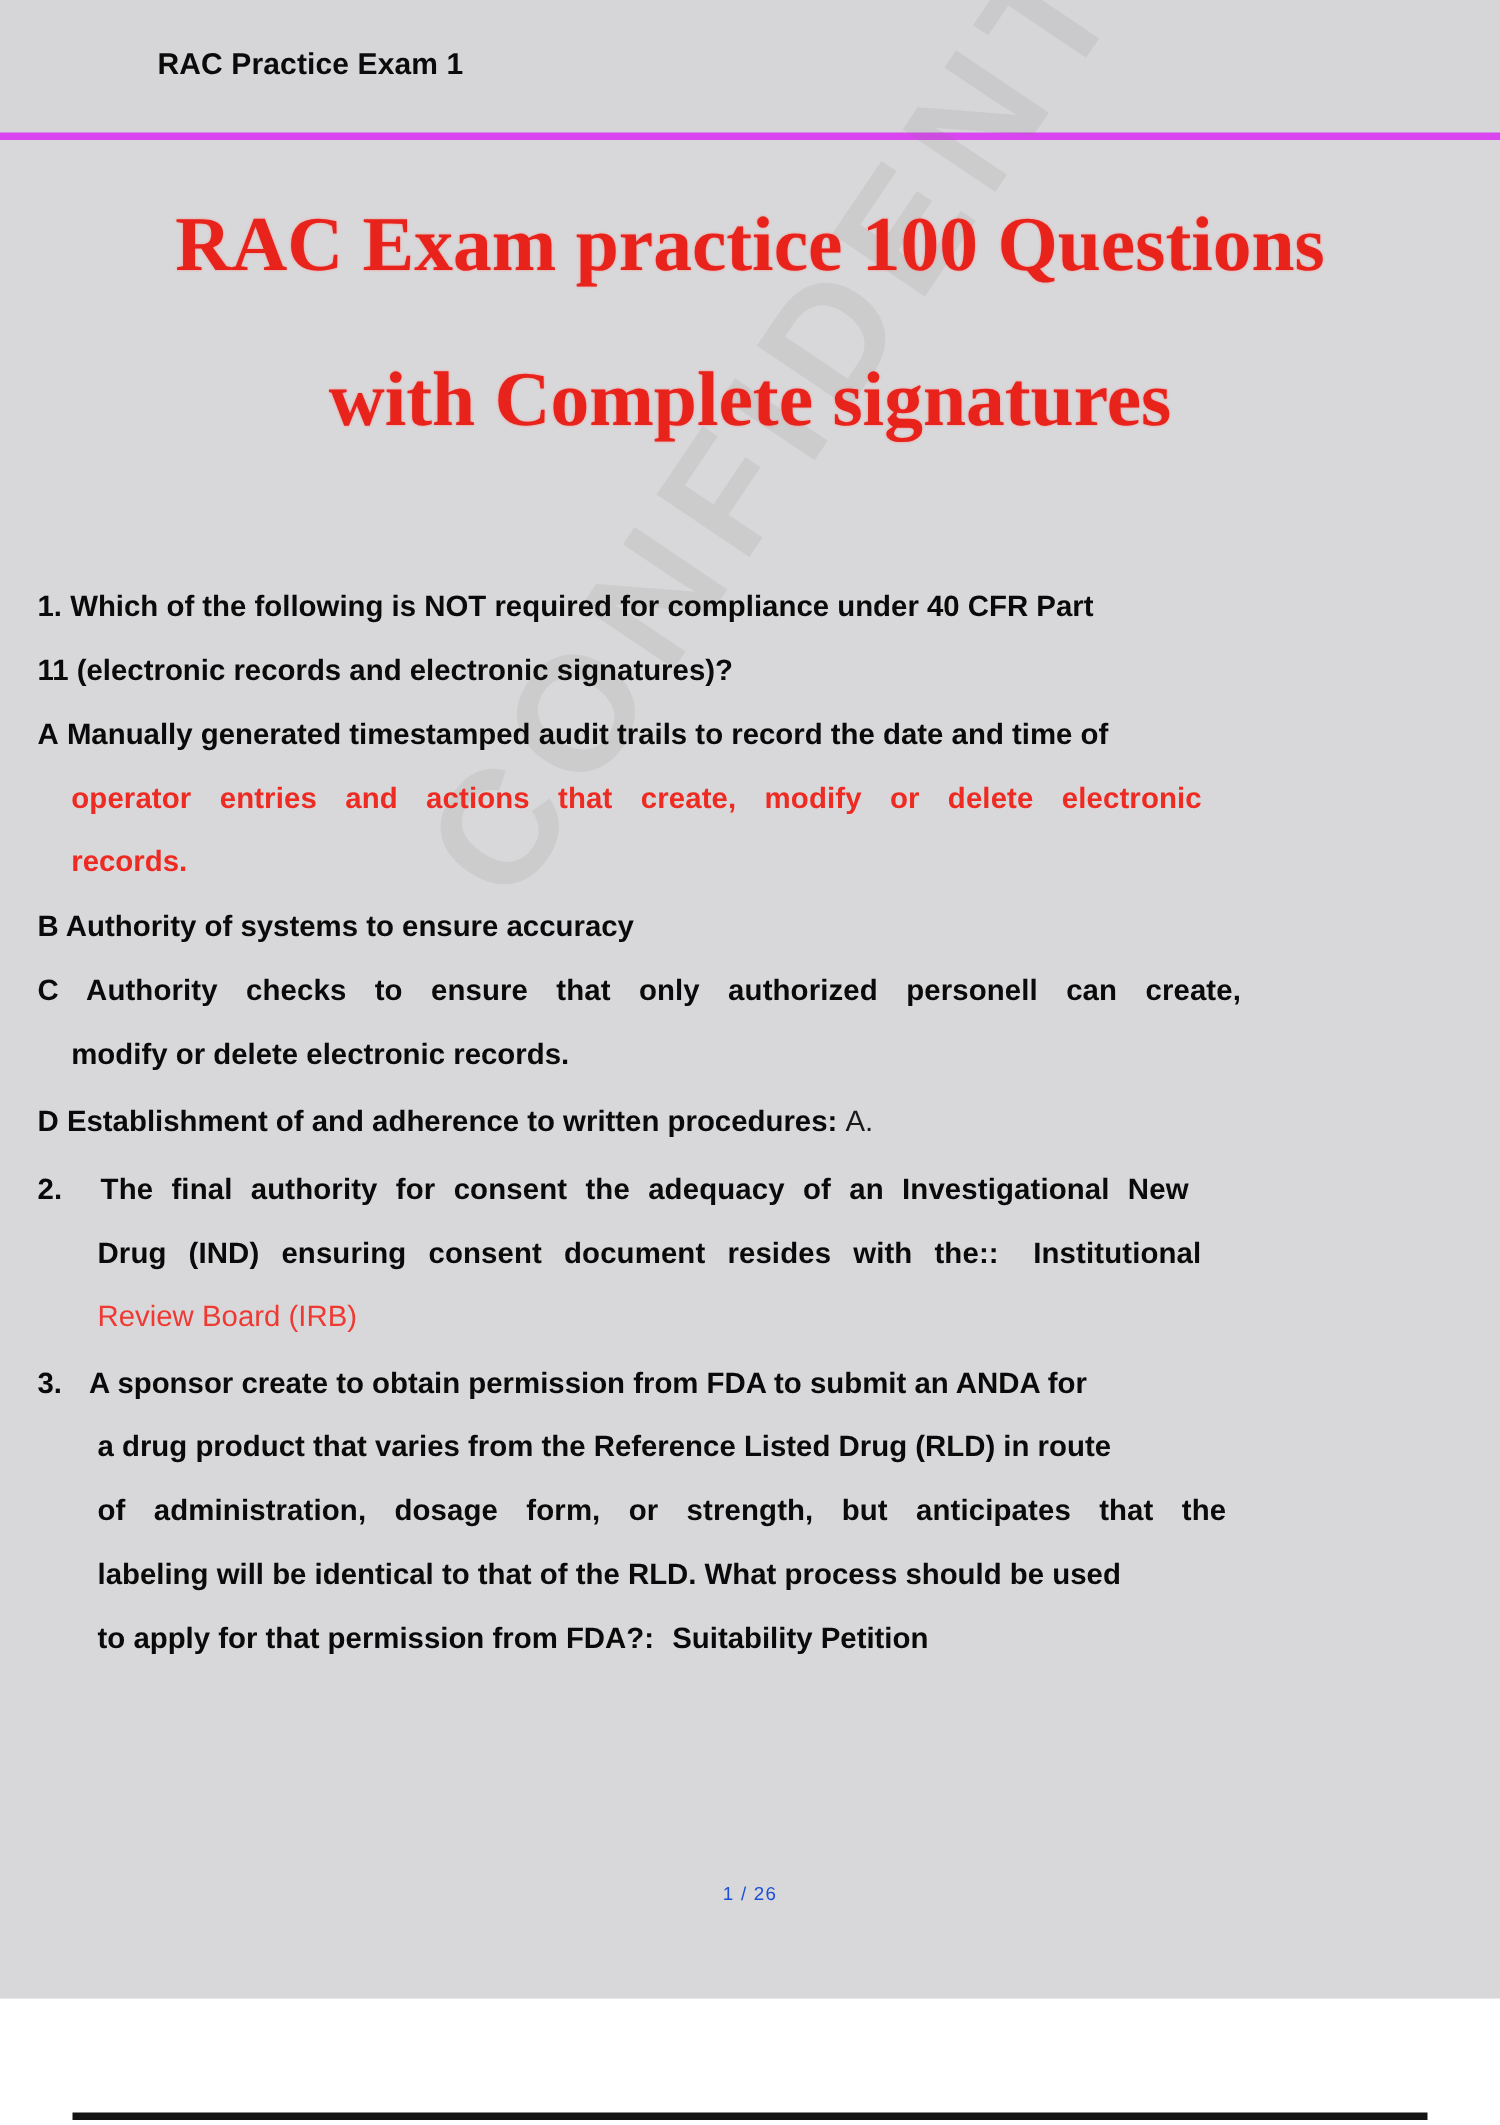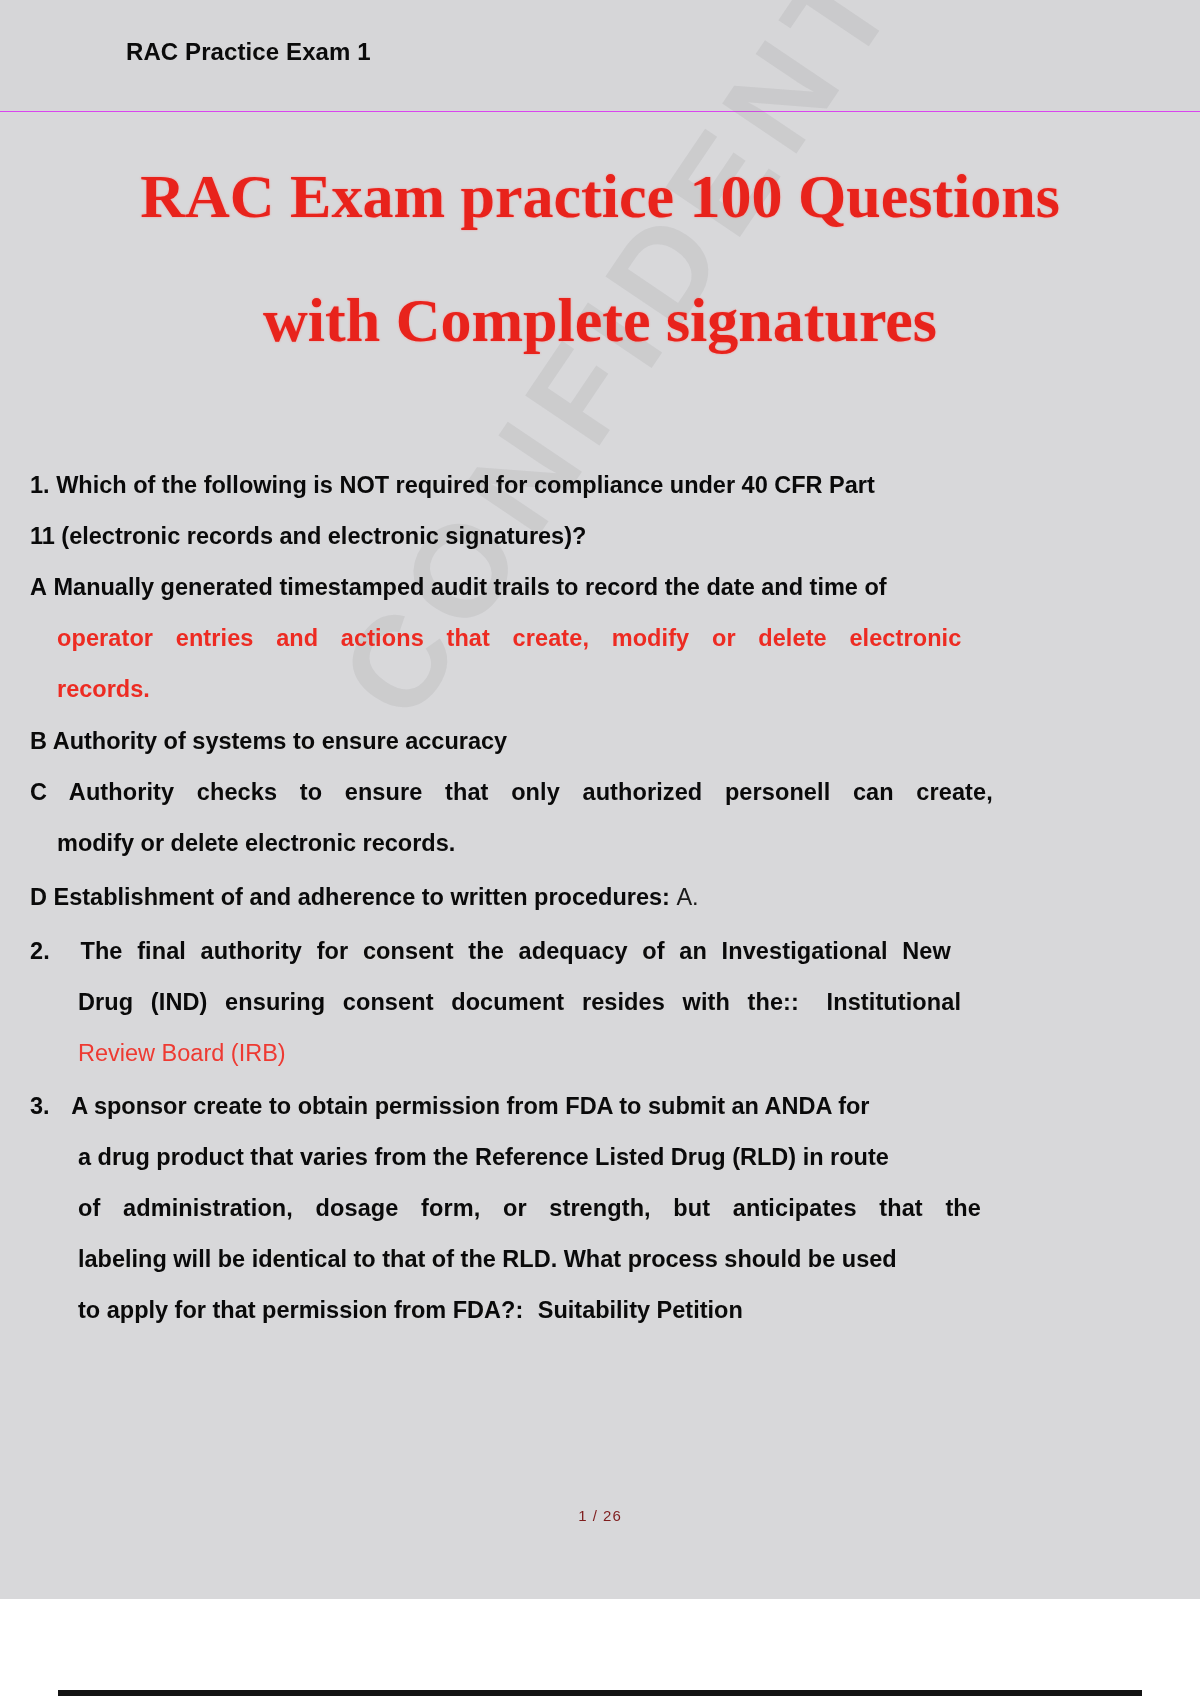--- a/index.html
+++ b/index.html
@@ -31,21 +31,21 @@
     overflow: hidden;
   }
 
   
   .header-band {
     position: absolute;
     left: 0; top: 0;
     width: 1200px;
     height: 112px;
     background: #d6d6d8;
-    border-bottom: 1px solid #d946ef;
+    border-bottom: 6px solid #d946ef;
   }
   .header-title {
     position: absolute;
     left: 126px;
     top: 38px;
     font-size: 24px;
     font-weight: bold;
     color: #0b0b0b;
     letter-spacing: .1px;
     white-space: nowrap;
@@ -131,21 +131,21 @@
   .wide2 { letter-spacing: 0.1px; word-spacing: 16px; }
   .wide3 { letter-spacing: 0.1px; word-spacing: 11px; }
 
   .footer-page {
     position: absolute;
     left: 0;
     top: 1395px;
     width: 1200px;
     text-align: center;
     font-size: 15px;
-    color: #7f1d1d;
+    color: #1d4ed8;
     font-weight: normal;
     letter-spacing: 1px;
   }
 
   
   .below-white {
     position: absolute;
     left: 0;
     top: 1599px;
     width: 1200px;

